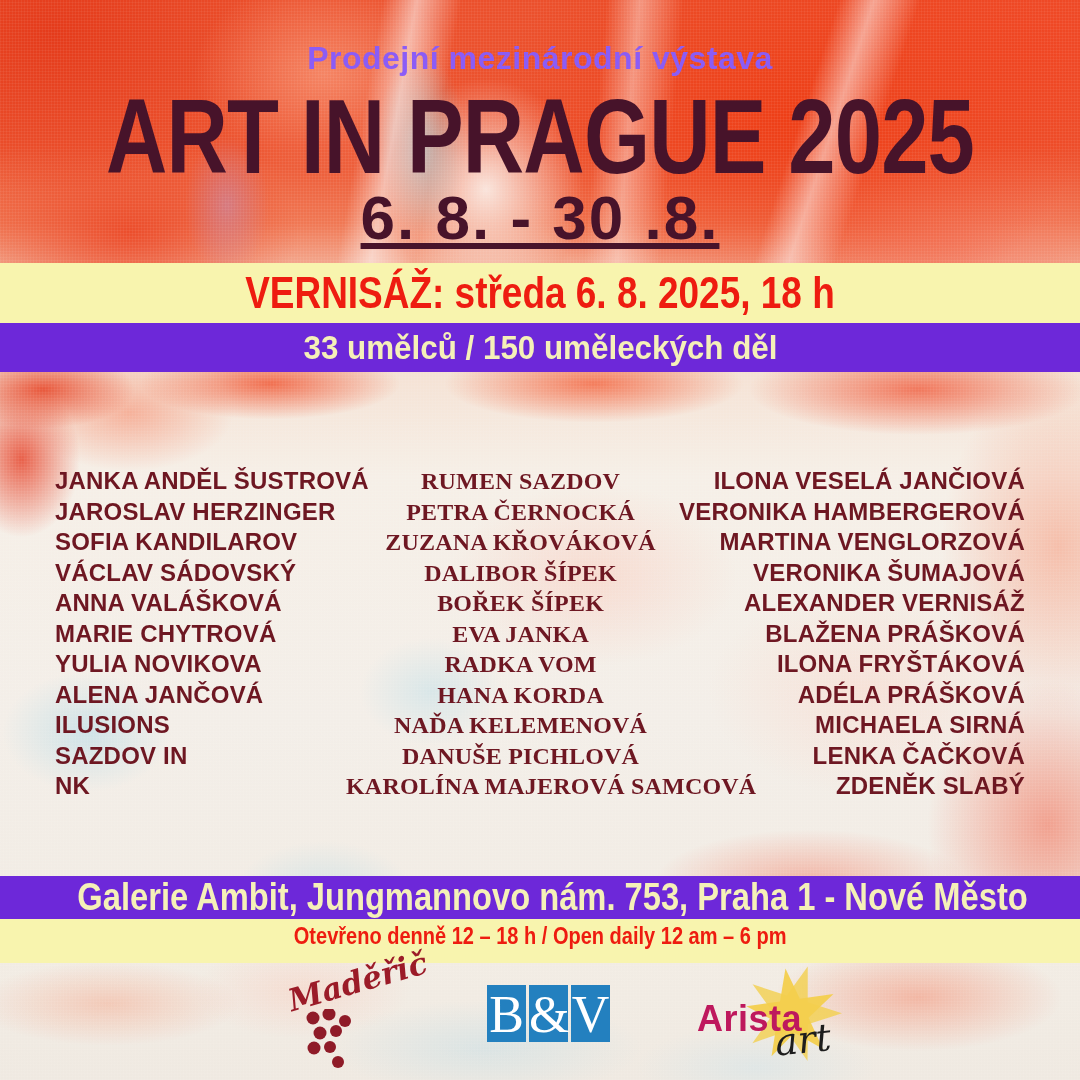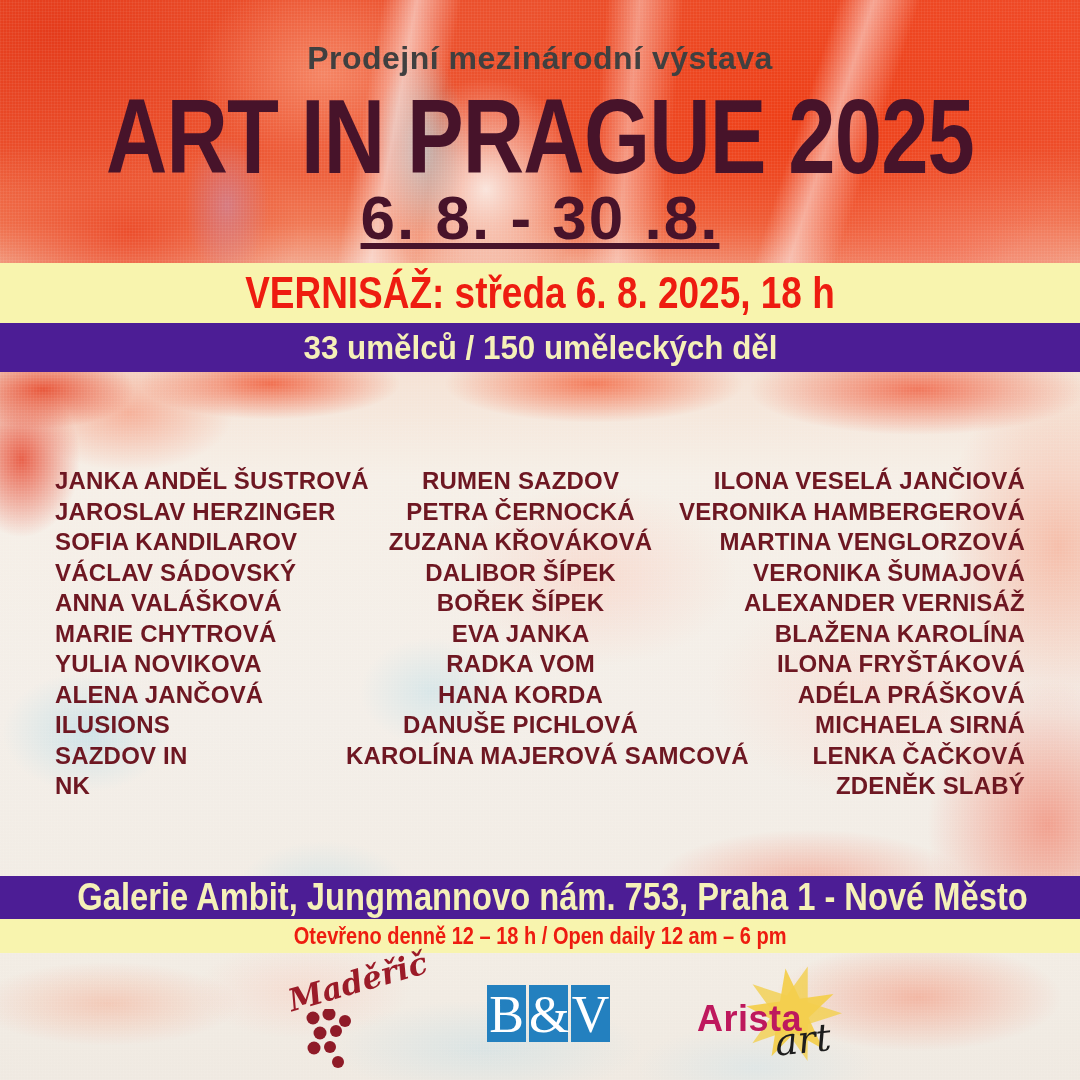--- a/index.html
+++ b/index.html
@@ -56,60 +56,60 @@
       radial-gradient(ellipse 180px 80px at 28% 30%, rgba(248,205,190,.5), transparent 60%),
       linear-gradient(180deg, #f2ece4, #efe9e1);
   }
   .texture{
     position:absolute; inset:0; z-index:1; pointer-events:none;
     background-image:
       repeating-linear-gradient(0deg,  rgba(255,255,255,.05) 0 1px, transparent 1px 3px),
       repeating-linear-gradient(90deg, rgba(255,255,255,.05) 0 1px, transparent 1px 3px);
   }
   
-  .hdr{ position:absolute; left:0; width:1080px; text-align:center; z-index:2; color:#404040; }
+  .hdr{ position:absolute; left:0; width:1080px; text-align:center; z-index:2; color:#8b5cf6; }
   .subtitle{ top:40px; font-size:32px; font-weight:bold; letter-spacing:.5px; }
   .title{
     top:80px; height:112px; line-height:112px; font-size:100px; font-weight:bold;
     letter-spacing:-1px; white-space:nowrap; transform:scale(.85,1.05); transform-origin:50% 50%;
     color:#47132a;
   }
   .dates{ top:182px; font-size:62px; font-weight:bold; letter-spacing:2px; color:#47132a;text-decoration:underline; }
   
   .band{ position:absolute; left:0; width:1080px; z-index:2; text-align:center; white-space:nowrap; }
   .band-cream{ background:#f8f4ae; }
-  .band-dark{ background:#4c1d95; }
+  .band-dark{ background:#6d28d9; }
   .band-vernissage{ top:263px; height:60px; line-height:60px; }
   .band-vernissage span{
     display:inline-block; color:#ee1c10; font-weight:bold; font-size:44px;
     transform:scaleX(.84); transform-origin:50% 50%; letter-spacing:0;
   }
   .band-stats{ top:323px; height:49px; line-height:49px; }
   .band-stats span{
     display:inline-block; color:#f5f0b8; font-weight:bold; font-size:33px;
     transform:scaleX(.95); transform-origin:50% 50%;
   }
   .band-venue{ top:876px; height:43px; line-height:43px; }
   .band-venue span{
     display:inline-block; color:#f5f0b8; font-weight:bold; font-size:38px;
     transform:scaleX(.86); transform-origin:50% 50%;
   }
-  .band-hours{ top:919px; height:34px; line-height:34px; }
+  .band-hours{ top:919px; height:44px; line-height:34px; }
   .band-hours span{
     display:inline-block; color:#ee1c10; font-weight:bold; font-size:23px;
     transform:scaleX(.87); transform-origin:50% 50%;
   }
   
   .artists{
     position:absolute; top:466px; left:55px; width:970px; z-index:2;
     display:flex; justify-content:space-between;
   }
   .col{ display:flex; flex-direction:column; }
   .col-left{ width:30%; text-align:left; }
-  .col-center{ width:36%; text-align:center; }
+  .col-center{ width:36%; text-align:center;font-family:Liberation Serif, serif; }
   .col-right{ width:34%; text-align:right; }
   .name{
     height:30.5px; line-height:30.5px; font-size:24px; font-weight:bold;
     color:#6e1722; letter-spacing:.2px; white-space:nowrap;
   }
   .col-right .name{ align-self:flex-end; }
   
   .sponsors{ position:absolute; top:955px; left:0; width:1080px; height:125px; z-index:2; }
   .maderic{ position:absolute; left:283px; top:10px; width:160px; height:110px; }
   .maderic-word{
@@ -170,30 +170,31 @@
     </div>
     <div class="col col-center">
       <div class="name">RUMEN SAZDOV</div>
       <div class="name">PETRA ČERNOCKÁ</div>
       <div class="name">ZUZANA KŘOVÁKOVÁ</div>
       <div class="name">DALIBOR ŠÍPEK</div>
       <div class="name">BOŘEK ŠÍPEK</div>
       <div class="name">EVA JANKA</div>
       <div class="name">RADKA VOM</div>
       <div class="name">HANA KORDA</div>
+      <div class="name">NAĎA KELEMENOVÁ</div>
       <div class="name">DANUŠE PICHLOVÁ</div>
       <div class="name">KAROLÍNA MAJEROVÁ SAMCOVÁ</div>
     </div>
     <div class="col col-right">
       <div class="name">ILONA VESELÁ JANČIOVÁ</div>
       <div class="name">VERONIKA HAMBERGEROVÁ</div>
       <div class="name">MARTINA VENGLORZOVÁ</div>
       <div class="name">VERONIKA ŠUMAJOVÁ</div>
       <div class="name">ALEXANDER VERNISÁŽ</div>
-      <div class="name">BLAŽENA KAROLÍNA</div>
+      <div class="name">BLAŽENA PRÁŠKOVÁ</div>
       <div class="name">ILONA FRYŠTÁKOVÁ</div>
       <div class="name">ADÉLA PRÁŠKOVÁ</div>
       <div class="name">MICHAELA SIRNÁ</div>
       <div class="name">LENKA ČAČKOVÁ</div>
       <div class="name">ZDENĚK SLABÝ</div>
     </div>
   </div>
 
   <div class="band band-dark band-venue">
     <span>Galerie Ambit, Jungmannovo nám. 753, Praha 1 - Nové Město</span>

